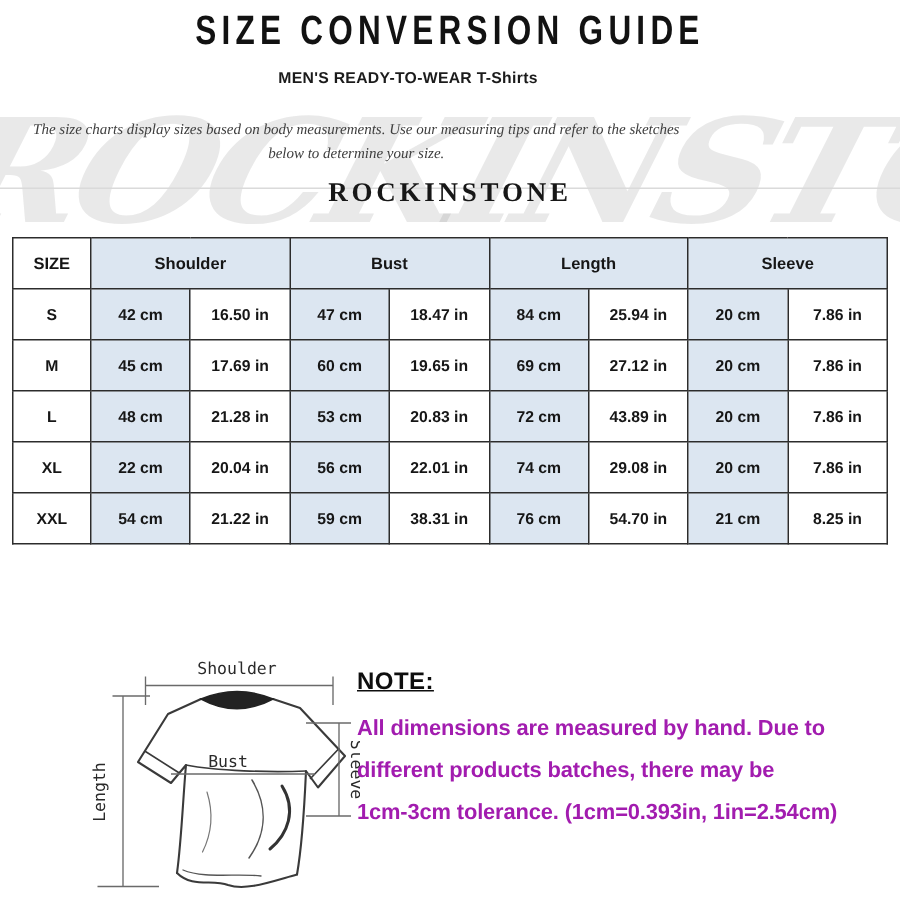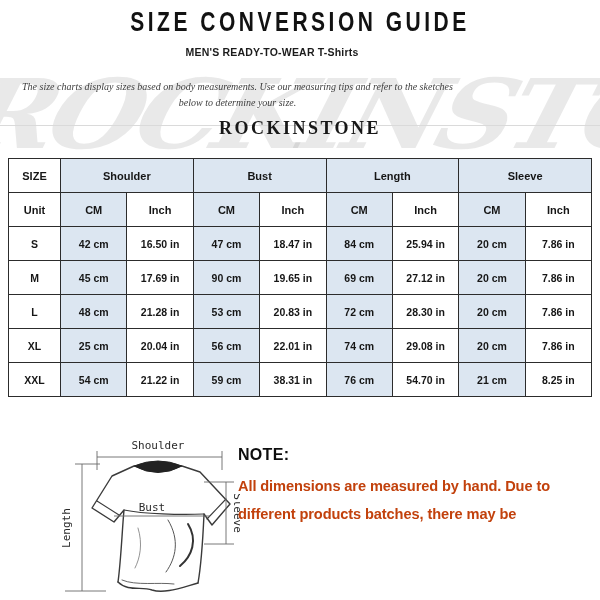--- a/index.html
+++ b/index.html
@@ -36,22 +36,22 @@
   .size-table td{font-weight:600;font-size:10.5px;}
   .c-blue{background:#dce6f1;}
   .c-white{background:#ffffff;}
 
   
   .diagram{position:absolute;left:40px;top:432px;z-index:1;}
   .diagram text{font-family:"DejaVu Sans Mono",monospace;font-size:11px;fill:#2a2a2a;}
 
   
   .note{position:absolute;left:238px;top:446px;width:358px;z-index:1;}
-  .note-heading{font-size:16px;font-weight:700;letter-spacing:.3px;color:#0e0e0e;margin-bottom:8px;}
-  .note-line{font-size:14.6px;font-weight:600;line-height:28px;letter-spacing:-.1px;color:#c2410c;}
+  .note-heading{font-size:16px;font-weight:700;letter-spacing:.3px;color:#0e0e0e;margin-bottom:8px;text-decoration:underline;}
+  .note-line{font-size:14.6px;font-weight:600;line-height:28px;letter-spacing:-.1px;color:#a21caf;}
 </style>
 </head>
 <body>
 
 <div class="canvas">
 
   <div class="watermark">ROCKINSTONE</div>
   <div class="rule-line"></div>
 
   <h1 class="title">SIZE CONVERSION GUIDE</h1>
@@ -75,69 +75,58 @@
         <col>
     </colgroup>
     <thead>
       <tr>
         <th class="c-white">SIZE</th>
         <th class="c-blue" colspan="2">Shoulder</th>
         <th class="c-blue" colspan="2">Bust</th>
         <th class="c-blue" colspan="2">Length</th>
         <th class="c-blue" colspan="2">Sleeve</th>
       </tr>
-      <tr>
-        <th class="c-white">Unit</th>
-        <th class="c-blue">CM</th>
-        <th class="c-white">Inch</th>
-        <th class="c-blue">CM</th>
-        <th class="c-white">Inch</th>
-        <th class="c-blue">CM</th>
-        <th class="c-white">Inch</th>
-        <th class="c-blue">CM</th>
-        <th class="c-white">Inch</th>
-      </tr>
     </thead>
     <tbody>
       <tr>
         <td class="c-white">S</td>
         <td class="c-blue">42 cm</td>
         <td class="c-white">16.50 in</td>
         <td class="c-blue">47 cm</td>
         <td class="c-white">18.47 in</td>
         <td class="c-blue">84 cm</td>
         <td class="c-white">25.94 in</td>
         <td class="c-blue">20 cm</td>
         <td class="c-white">7.86 in</td>
       </tr>
       <tr>
         <td class="c-white">M</td>
         <td class="c-blue">45 cm</td>
         <td class="c-white">17.69 in</td>
-        <td class="c-blue">90 cm</td>
+        <td class="c-blue">60 cm</td>
         <td class="c-white">19.65 in</td>
         <td class="c-blue">69 cm</td>
         <td class="c-white">27.12 in</td>
         <td class="c-blue">20 cm</td>
         <td class="c-white">7.86 in</td>
       </tr>
       <tr>
         <td class="c-white">L</td>
         <td class="c-blue">48 cm</td>
         <td class="c-white">21.28 in</td>
         <td class="c-blue">53 cm</td>
         <td class="c-white">20.83 in</td>
         <td class="c-blue">72 cm</td>
-        <td class="c-white">28.30 in</td>
+        <td class="c-white">43.89 in</td>
         <td class="c-blue">20 cm</td>
         <td class="c-white">7.86 in</td>
       </tr>
       <tr>
         <td class="c-white">XL</td>
-        <td class="c-blue">25 cm</td>
+        <td class="c-blue">22 cm</td>
         <td class="c-white">20.04 in</td>
         <td class="c-blue">56 cm</td>
         <td class="c-white">22.01 in</td>
         <td class="c-blue">74 cm</td>
         <td class="c-white">29.08 in</td>
         <td class="c-blue">20 cm</td>
         <td class="c-white">7.86 in</td>
       </tr>
       <tr>
         <td class="c-white">XXL</td>
@@ -184,15 +173,16 @@
     <text x="118" y="17" text-anchor="middle">Shoulder</text>
     <text x="112" y="79" text-anchor="middle">Bust</text>
     <text x="30" y="96" text-anchor="middle" transform="rotate(-90 30 96)">Length</text>
     <text x="194" y="81" text-anchor="middle" transform="rotate(90 194 81)">Sleeve</text>
   </svg>
 
   <div class="note">
     <div class="note-heading">NOTE:</div>
     <div class="note-line">All dimensions are measured by hand. Due to</div>
     <div class="note-line">different products batches, there may be</div>
+    <div class="note-line">1cm-3cm tolerance. (1cm=0.393in, 1in=2.54cm)</div>
   </div>
 
 </div>
 
 </body></html>

